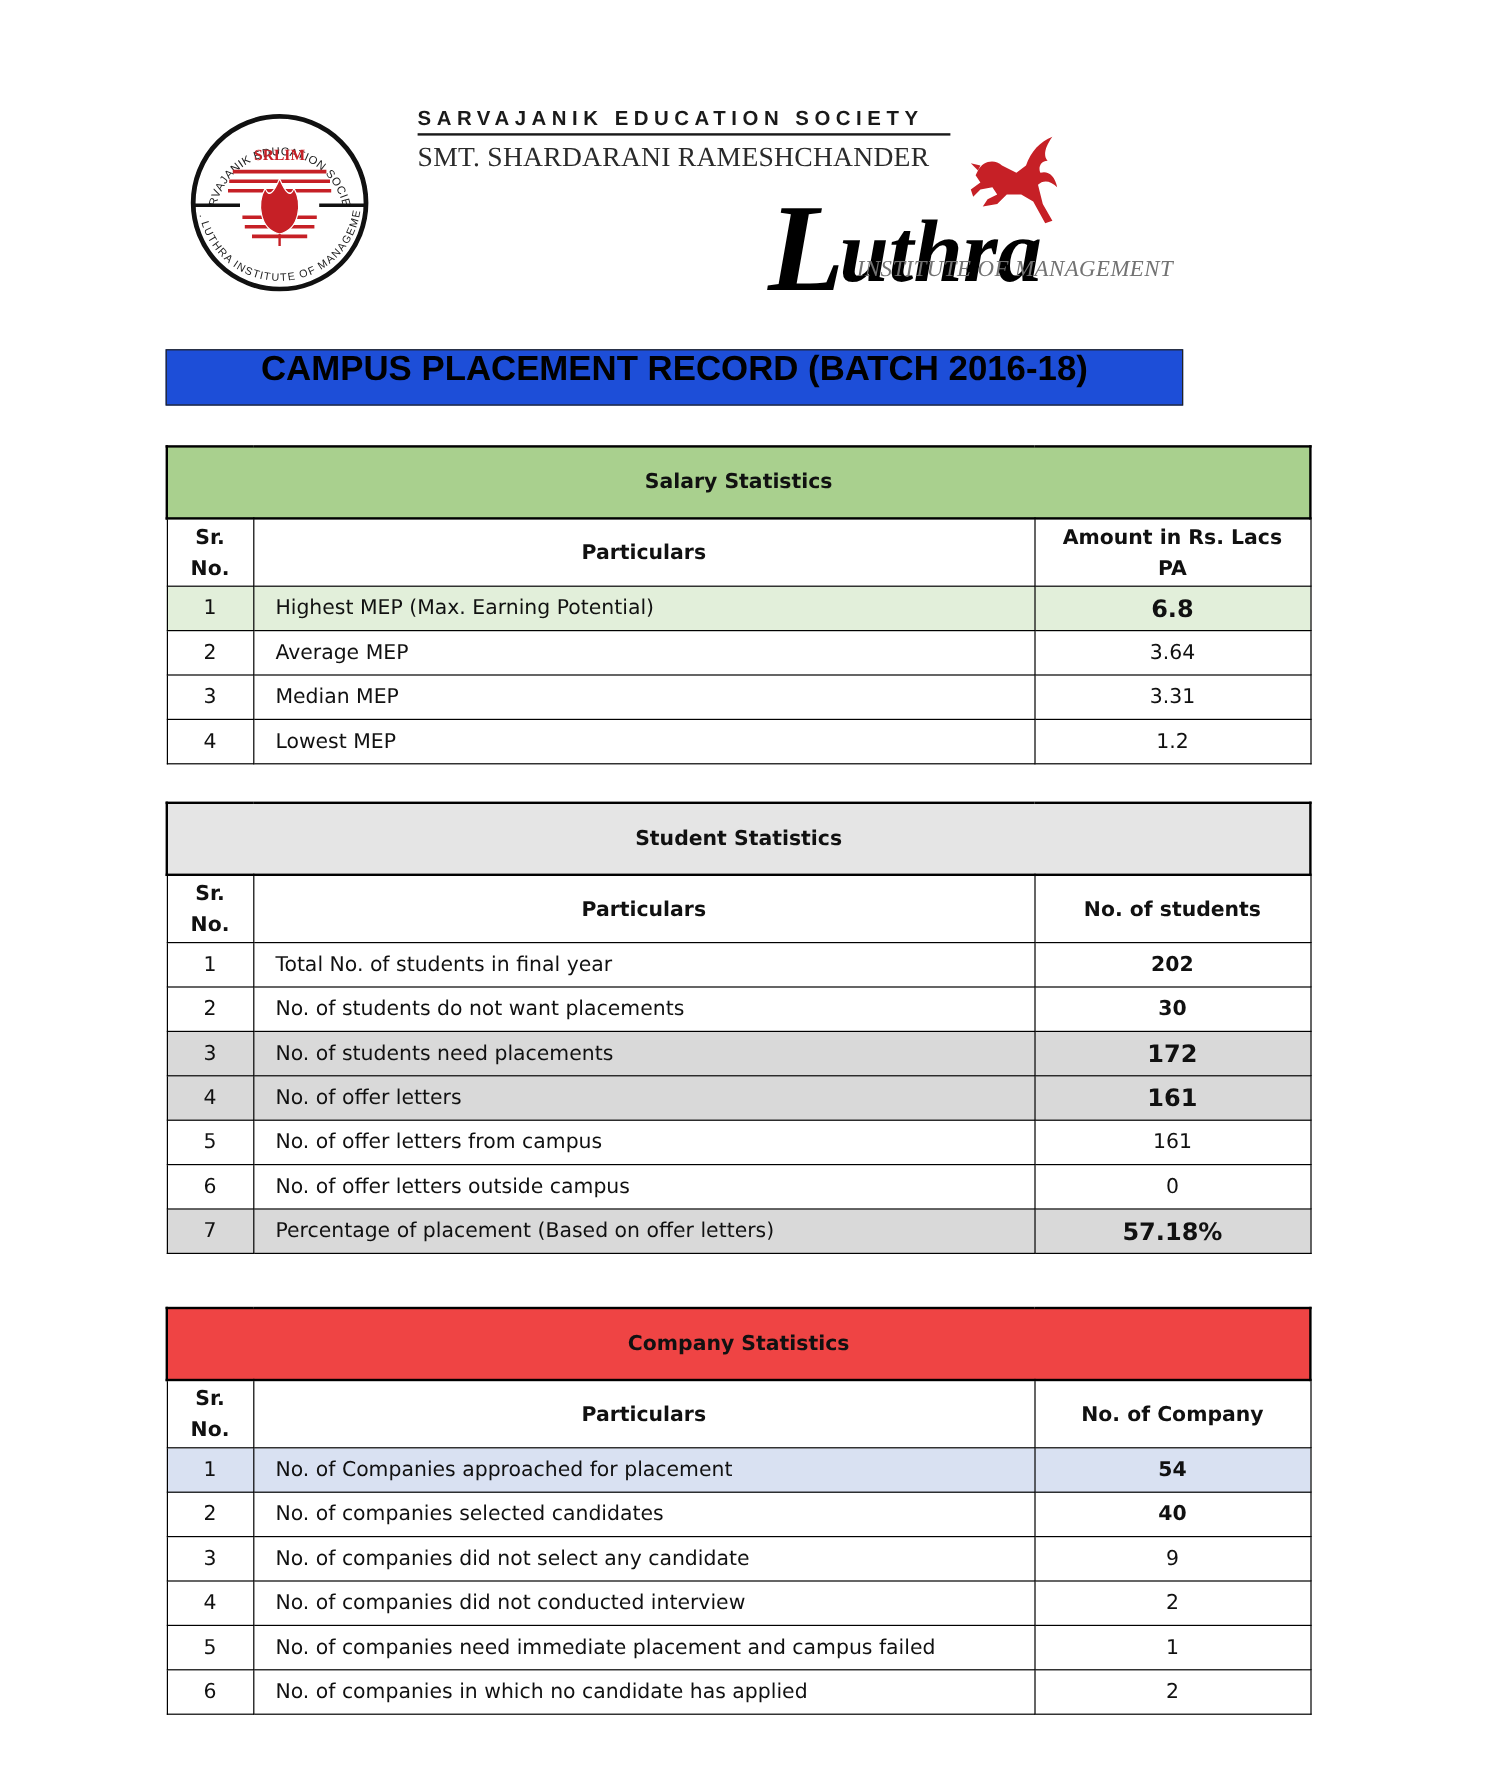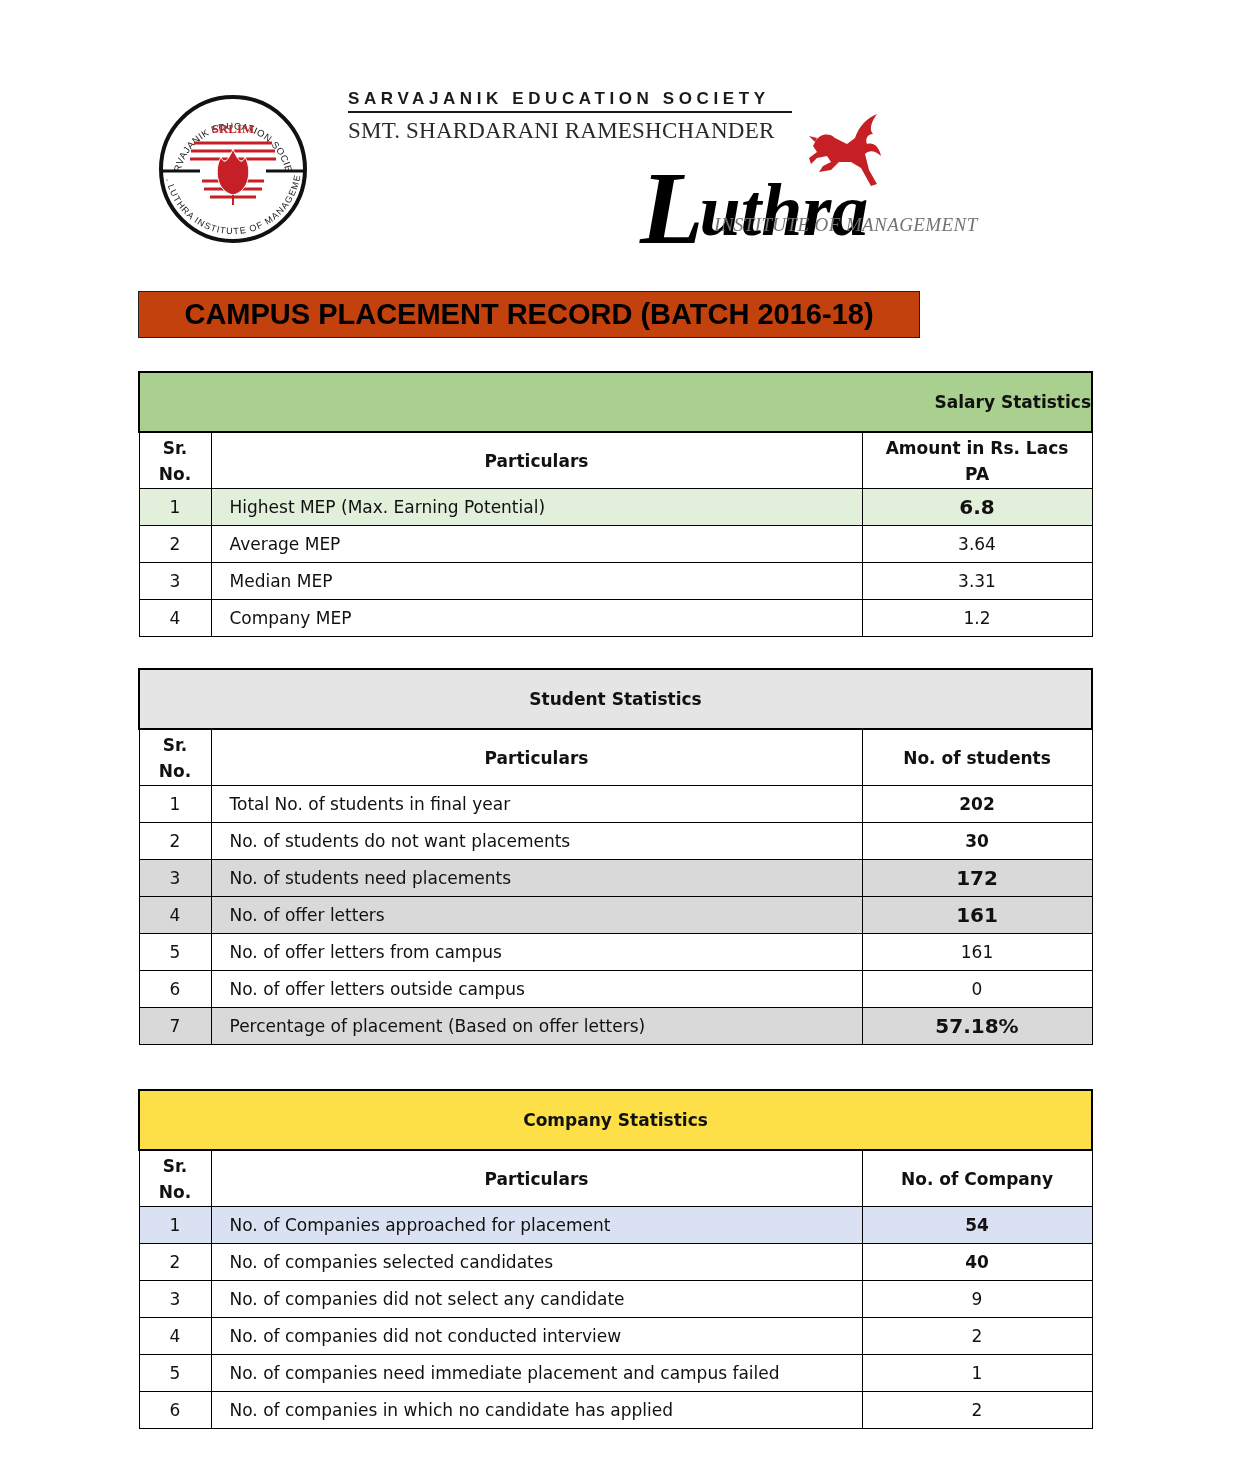--- a/index.html
+++ b/index.html
@@ -9,44 +9,44 @@
   .seal { position:absolute; left:158px; top:95px; width:150px; height:148px; }
   .society { position:absolute; left:348px; top:89px; font-family:"Liberation Sans", sans-serif; font-weight:bold; font-size:17px; letter-spacing:4.6px; color:#1a1a1a; white-space:nowrap; }
   .society-rule { position:absolute; left:348px; top:111px; width:444px; height:2px; background:#1a1a1a; }
   .smt { position:absolute; left:348px; top:118px; font-family:"Liberation Serif", serif; font-size:23px; color:#2a2a2a; white-space:nowrap; letter-spacing:0.2px; }
   .pegasus { position:absolute; left:795px; top:112px; width:90px; height:78px; }
   .luthra { position:absolute; left:640px; top:148px; font-family:"Liberation Serif", serif; font-style:italic; font-weight:bold; font-size:74px; color:#000000; line-height:1; white-space:nowrap; }
   .luthra .bigL { font-size:104px; display:inline-block; transform:translateY(8px); margin-right:-4px; }
   .institute { position:absolute; left:714px; top:214px; font-family:"Liberation Serif", serif; font-style:italic; font-size:19px; color:#737373; white-space:nowrap; letter-spacing:0.4px; }
 
   
-  .title-box { position:absolute; left:138px; top:291px; width:782px; height:47px; background:#c2410c; border:1.5px solid #222; box-sizing:border-box; display:flex; align-items:center; justify-content:center; }
+  .title-box { position:absolute; left:138px; top:291px; width:848px; height:47px; background:#1d4ed8; border:1.5px solid #222; box-sizing:border-box; display:flex; justify-content:center; }
   .title-text { font-family:"Liberation Sans", sans-serif; font-weight:bold; font-size:29px; color:#000; }
 
   
   .stat-table { position:absolute; left:138px; width:955px; border-collapse:collapse; font-family:"DejaVu Sans", sans-serif; table-layout:fixed; }
   .stat-table td, .stat-table th { border:1.5px solid #000; padding:0; text-align:center; font-size:17px; }
   .stat-table .banner th { height:58px; font-weight:bold; font-size:17px; border:2.5px solid #000; }
   .stat-table .colhdr th { height:55px; font-weight:bold; font-size:17px; line-height:26px; background:#fff; }
   .stat-table td { height:36px; }
   .stat-table td.part { text-align:left; padding-left:18px; }
   .stat-table td.val.bold { font-weight:bold; }
   .stat-table td.val.big { font-size:20px; }
   .c1 { width:72px; } .c2 { width:651px; } .c3 { width:230px; }
 
   .t-salary { top:371px; }
-  .t-salary .banner th { background:#a9d08e;text-align:right; }
+  .t-salary .banner th { background:#a9d08e; }
   .t-salary tr.hl td { background:#e2efda; }
 
   .t-student { top:668px; }
   .t-student .banner th { background:#e5e5e5; }
   .t-student tr.hl td { background:#d9d9d9; }
 
   .t-company { top:1089px; }
-  .t-company .banner th { background:#fde047; }
+  .t-company .banner th { background:#ef4444; }
   .t-company tr.hl td { background:#d9e1f2; }
 </style>
 </head>
 <body>
 
 <svg class="seal" viewBox="0 0 150 148">
   <defs>
     <path id="arcTop" d="M 22 78 A 54 54 0 0 1 128 78"></path>
     <path id="arcBot" d="M 16 82 A 60 60 0 0 0 134 82"></path>
   </defs>
@@ -116,21 +116,21 @@
     <td class="part">Average MEP</td>
     <td class="val">3.64</td>
   </tr>
   <tr>
     <td>3</td>
     <td class="part">Median MEP</td>
     <td class="val">3.31</td>
   </tr>
   <tr>
     <td>4</td>
-    <td class="part">Company MEP</td>
+    <td class="part">Lowest MEP</td>
     <td class="val">1.2</td>
   </tr>
 </tbody>
   </table>
 
 <table class="stat-table t-student">
   <colgroup>
       <col class="c1">
       <col class="c2">
       <col class="c3">

